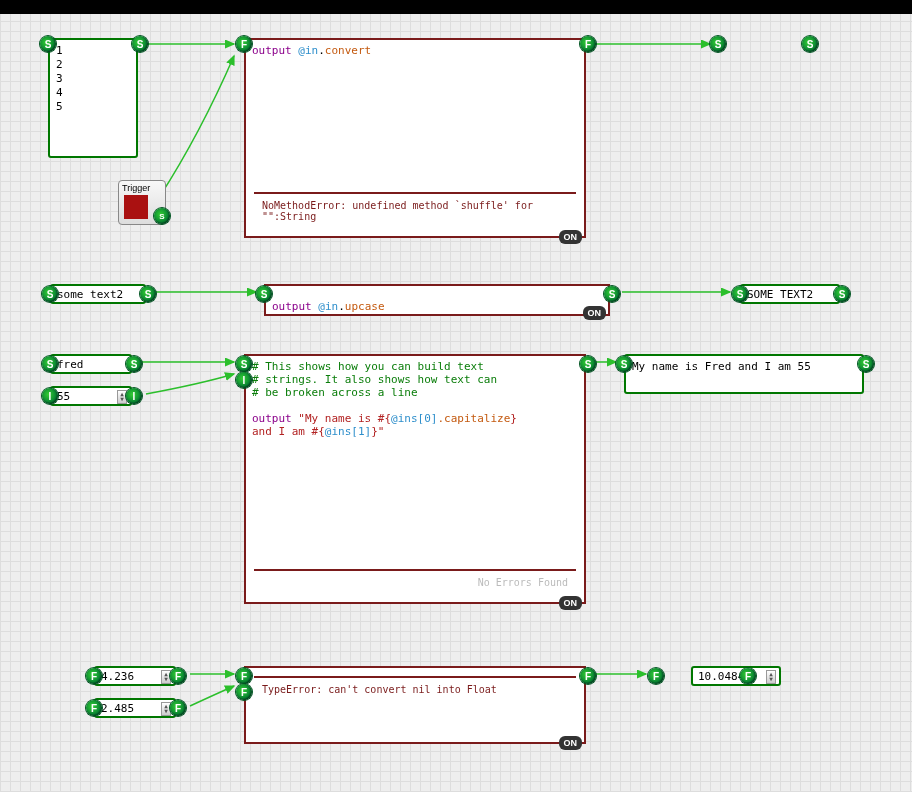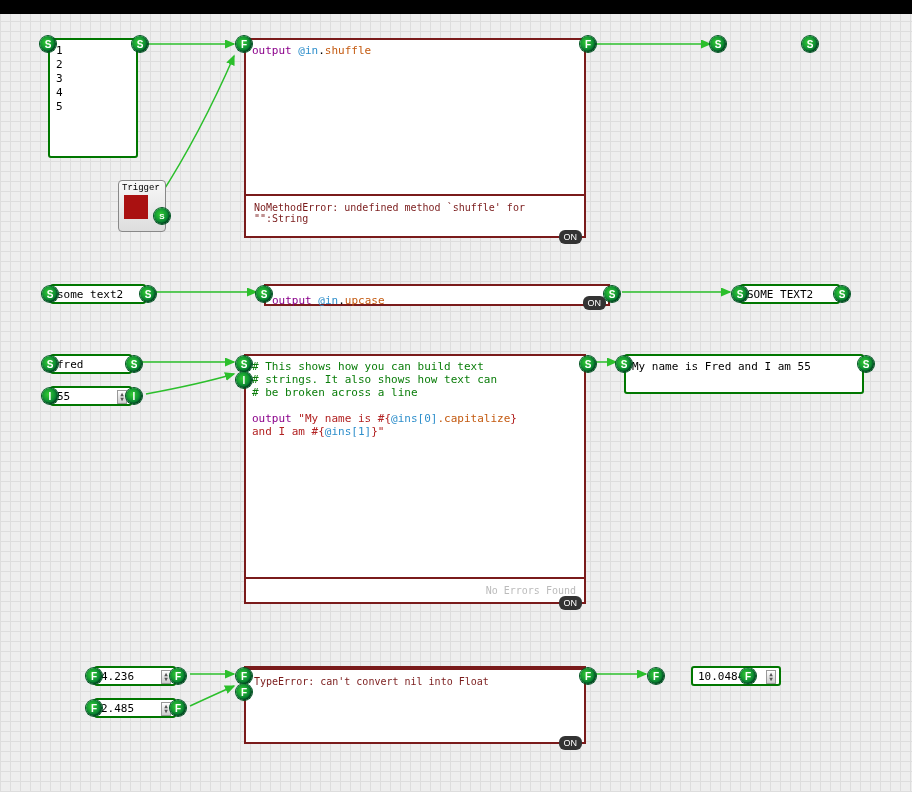--- a/index.html
+++ b/index.html
@@ -4,24 +4,24 @@
 <style>
 *{box-sizing:border-box;margin:0;padding:0}
 body{font-family:Monaco,Consolas,monospace;font-size:11px;background:#000;width:912px;height:792px;overflow:hidden}
 .canvas{position:absolute;top:14px;left:0;width:912px;height:778px;background:repeating-linear-gradient(0deg,#ddd 0 1px,transparent 1px 10px),repeating-linear-gradient(90deg,#ddd 0 1px,transparent 1px 10px),#eee}
 .topbar{position:absolute;top:0;left:0;width:100%;height:14px;background:#000}
 .node{position:absolute;background:#fff;border:2px solid #070;border-radius:3px}
 .script-node{border:2px solid #7a1b1b;background:#fff}
 .node-inner{padding:4px 6px;white-space:pre;color:#000;line-height:14px}
 .port{position:absolute;width:16px;height:16px;border-radius:50%;background:radial-gradient(circle at 40% 40%,#3c3 0,#073 70%,#052 100%);box-shadow:inset -1px -1px 2px rgba(0,0,0,.5),0 0 0 1px #052;display:flex;align-items:center;justify-content:center}
 .port span{color:#fff;font-weight:bold;font-size:10px;font-family:Arial,sans-serif}
-.err-panel{background:#fff;margin:0;padding:6px 8px;font-size:10px;color:#7a1b1b;border-top:2px solid #7a1b1b}
+.err-panel{background:#fff;margin:8px;padding:6px 8px;font-size:10px;color:#7a1b1b;border-top:2px solid #7a1b1b}
 .err-panel.noerr{color:#bbb;text-align:right}
-.on-badge{position:absolute;right:2px;bottom:-8px;background:#333;color:#fff;font-size:9px;font-weight:normal;padding:2px 5px;border-radius:6px;font-family:Arial,sans-serif}
-.trigger{position:absolute;background:linear-gradient(#f8f8f8,#ddd);border:1px solid #888;border-radius:4px;padding:2px 3px 9px 3px;font-family:Liberation Mono, monospace;font-size:9px;width:48px}
+.on-badge{position:absolute;right:2px;bottom:-8px;background:#333;color:#fff;font-size:9px;font-weight:bold;padding:2px 5px;border-radius:6px;font-family:Arial,sans-serif}
+.trigger{position:absolute;background:linear-gradient(#f8f8f8,#ddd);border:1px solid #888;border-radius:4px;padding:2px 3px 3px 3px;font-family:Liberation Sans, sans-serif;font-size:9px;width:48px}
 .trigger .sq{width:24px;height:24px;background:#a11;margin:2px 0 0 2px;display:inline-block}
 .svg-wires{position:absolute;top:0;left:0;width:912px;height:778px;pointer-events:none}
 .wire{stroke:#2bbf2b;stroke-width:1.5;fill:none;marker-end:url(#arrow)}
 .kw{color:#8b008b}
 .iv{color:#2d8ecb}
 .mth{color:#c45a10}
 .str{color:#b22222}
 .cmt{color:#0a7d0a}
 .num{color:#b22222}
 .cls{color:#2d8ecb}
@@ -73,21 +73,21 @@
   <span>Trigger</span>
   <div><span class="sq"></span></div>
 </div>
 <div class="port" style="left:154px;top:194px">
       <span style="font-size:8px">S</span>
     </div>
 
 <div class="script-node" style="position:absolute;left:244px;top:24px;width:342px;height:200px">
   <div class="script-body">
     <div class="code-body" style="height:154px">
-      <span class="kw">output </span><span class="iv">@in</span><span>.</span><span class="mth">shuffle</span>
+      <span class="kw">output </span><span class="iv">@in</span><span>.</span><span class="mth">convert</span>
     </div>
     <div class="err-panel">NoMethodError: undefined method `shuffle' for "":String</div>
   </div>
   <div class="on-badge">ON</div>
 </div>
 <div class="port" style="left:236px;top:22px">
       <span>F</span>
     </div>
 <div class="port" style="left:580px;top:22px">
       <span>F</span>
@@ -103,21 +103,21 @@
 <div class="node small-input" style="left:50px;top:270px;width:96px">
   <span>some text2</span>
 </div>
 <div class="port" style="left:42px;top:272px">
       <span>S</span>
     </div>
 <div class="port" style="left:140px;top:272px">
       <span>S</span>
     </div>
 
-<div class="script-node" style="position:absolute;left:264px;top:270px;width:346px;height:22px;padding:8px 6px">
+<div class="script-node" style="position:absolute;left:264px;top:270px;width:346px;height:22px;padding:14px 6px">
   <span class="kw">output </span><span class="iv">@in</span><span>.</span><span class="mth">upcase</span>
   <div class="on-badge" style="bottom:-6px">ON</div>
 </div>
 <div class="port" style="left:256px;top:272px">
       <span>S</span>
     </div>
 <div class="port" style="left:604px;top:272px">
       <span>S</span>
     </div>
 

